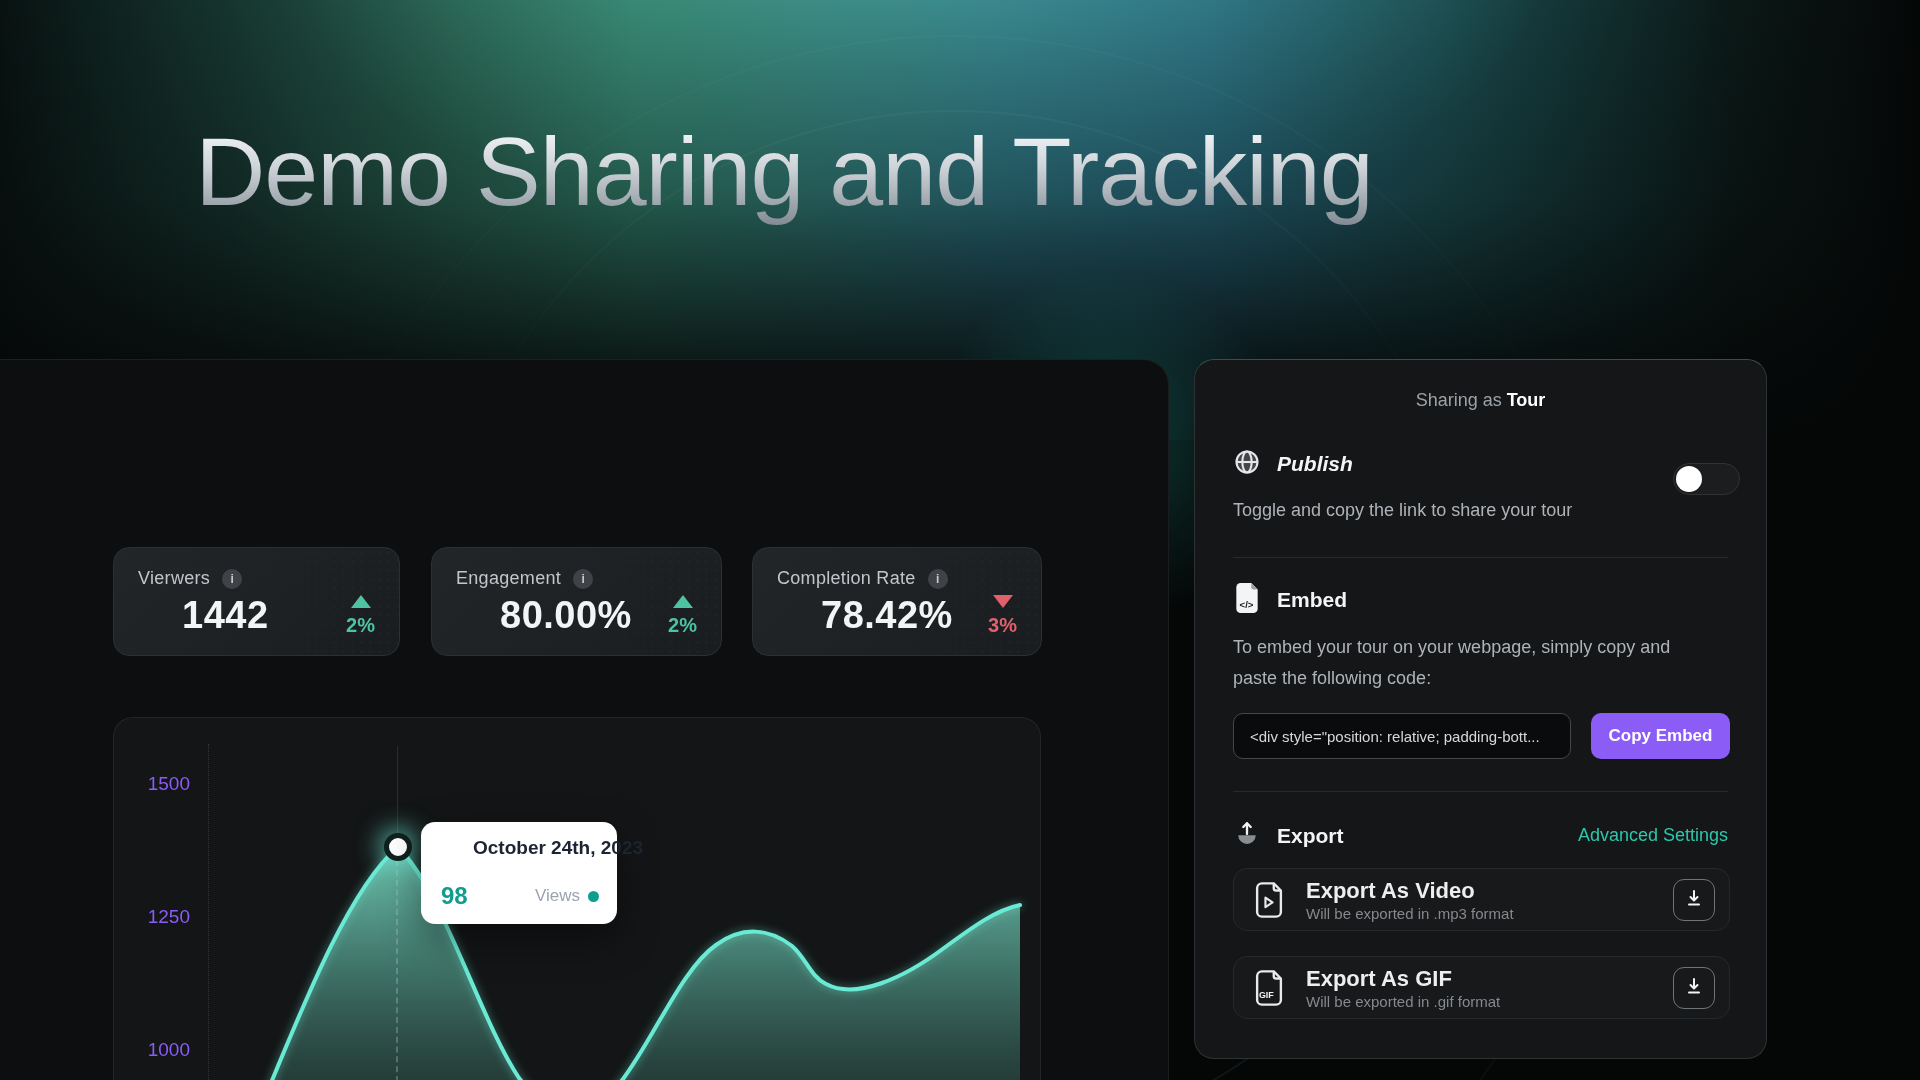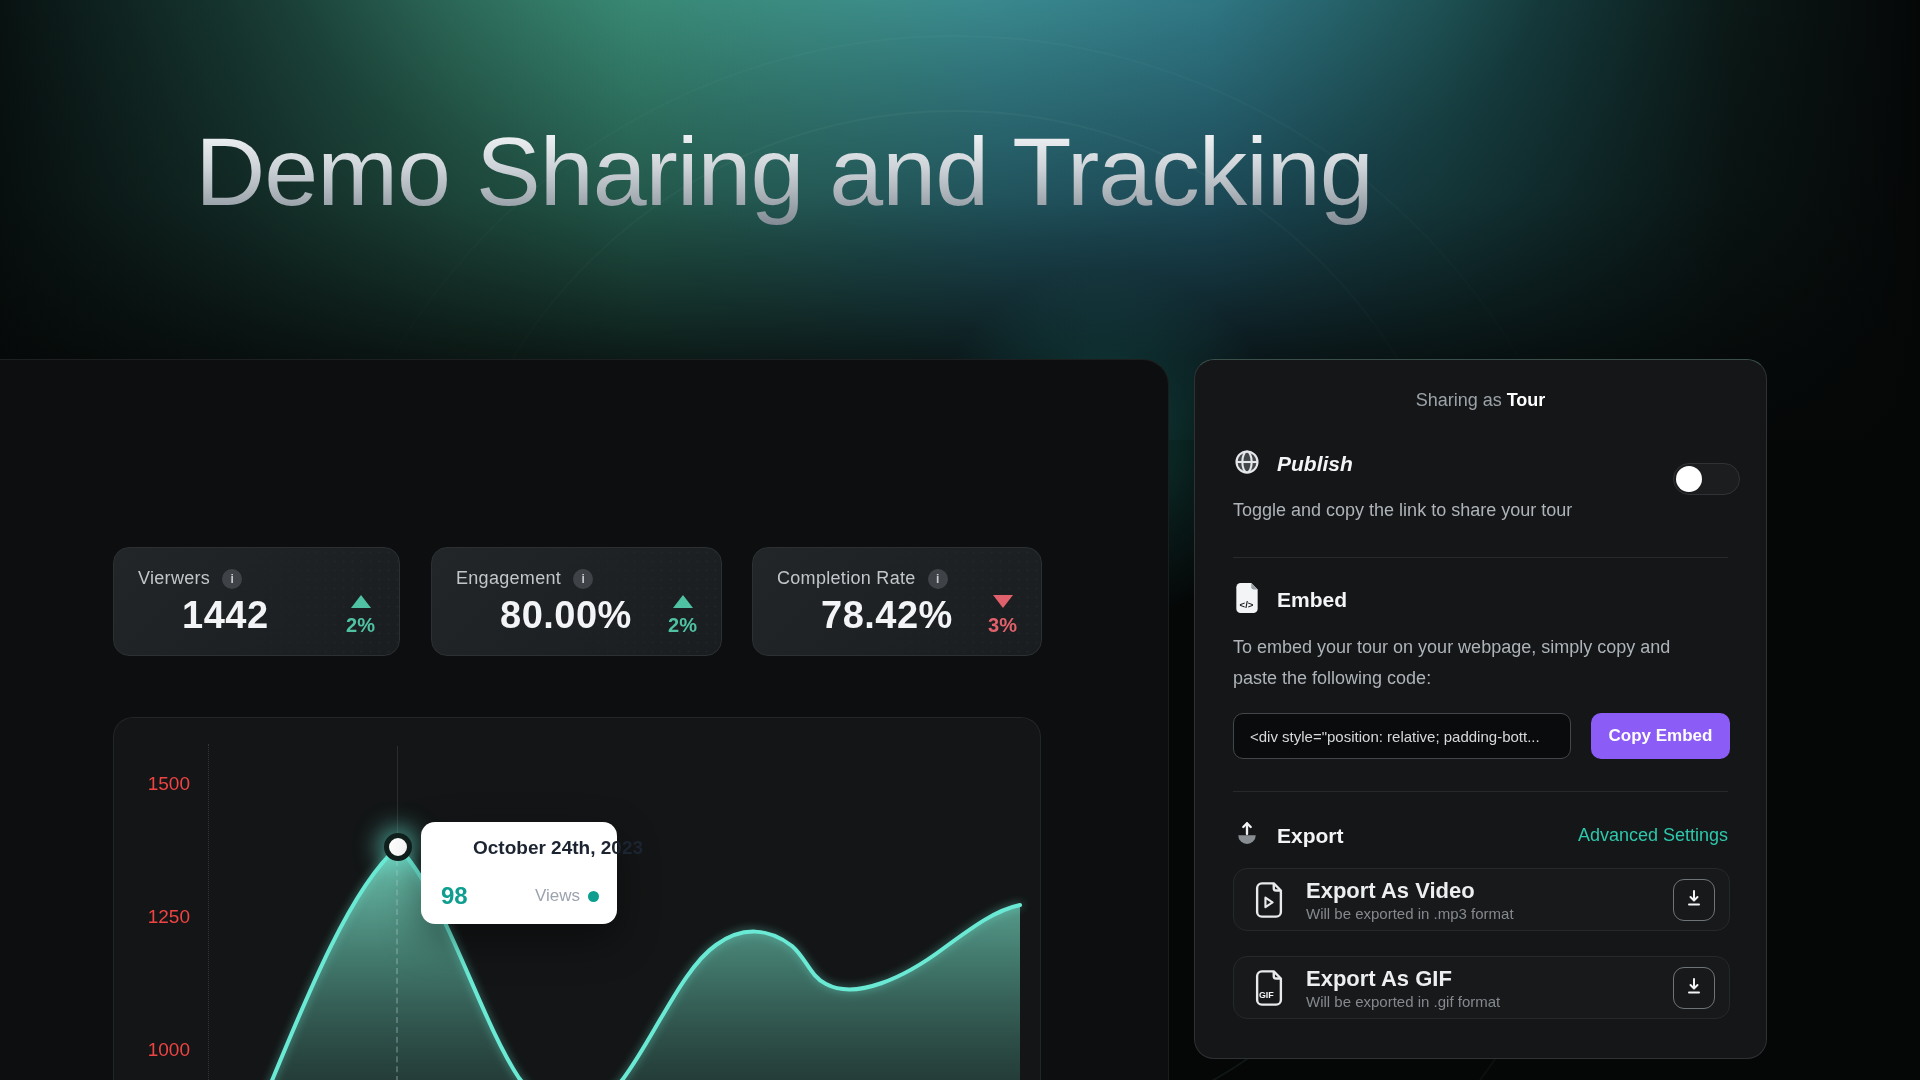--- a/index.html
+++ b/index.html
@@ -63,21 +63,21 @@
   .delta-pct { font-size:20px; font-weight:bold; }
   .delta.up .delta-pct { color:#4fc2a4; }
   .delta.down .delta-pct { color:#e0606b; }
   .tri-up { width:0; height:0; border-left:10px solid transparent; border-right:10px solid transparent; border-bottom:13px solid #4fc2a4; }
   .tri-down { width:0; height:0; border-left:10px solid transparent; border-right:10px solid transparent; border-top:13px solid #e0606b; }
 
   
   .chart-card { position:absolute; left:113px; top:357px; width:928px; height:364px;
     background:#131516; border:1px solid #232627; border-bottom:none;
     border-radius:20px 20px 0 0; overflow:hidden; }
-  .y-tick { position:absolute; left:18px; width:58px; text-align:right; font-size:19px; color:#ef4444; }
+  .y-tick { position:absolute; left:18px; width:58px; text-align:right; font-size:19px; color:#8b5cf6; }
   .axis-line { position:absolute; left:94px; top:26px; height:338px; width:0; border-left:1px dotted rgba(255,255,255,0.14); }
   .chart-svg { position:absolute; left:0; top:0; }
   .hover-line-top { position:absolute; left:283px; top:28px; width:1px; height:90px; background:rgba(255,255,255,0.10); }
   .hover-line { position:absolute; left:282px; top:142px; height:222px; width:0; border-left:2px dashed rgba(190,210,215,0.30); }
   .marker { position:absolute; left:270px; top:115px; width:28px; height:28px; border-radius:50%;
     background:#ffffff; border:5px solid #10201d; box-shadow:0 0 22px 7px rgba(110,240,220,0.55); }
   .tooltip { position:absolute; left:307px; top:104px; width:196px; height:102px; background:#ffffff;
     border-radius:14px; padding:15px 20px; box-shadow:0 16px 40px rgba(0,0,0,0.40); }
   .tooltip-date { font-size:19px; font-weight:bold; color:#1b2430; white-space:nowrap;margin-left:32px; }
   .tooltip-row { position:absolute; left:20px; right:18px; bottom:14px; display:flex; justify-content:space-between; }

